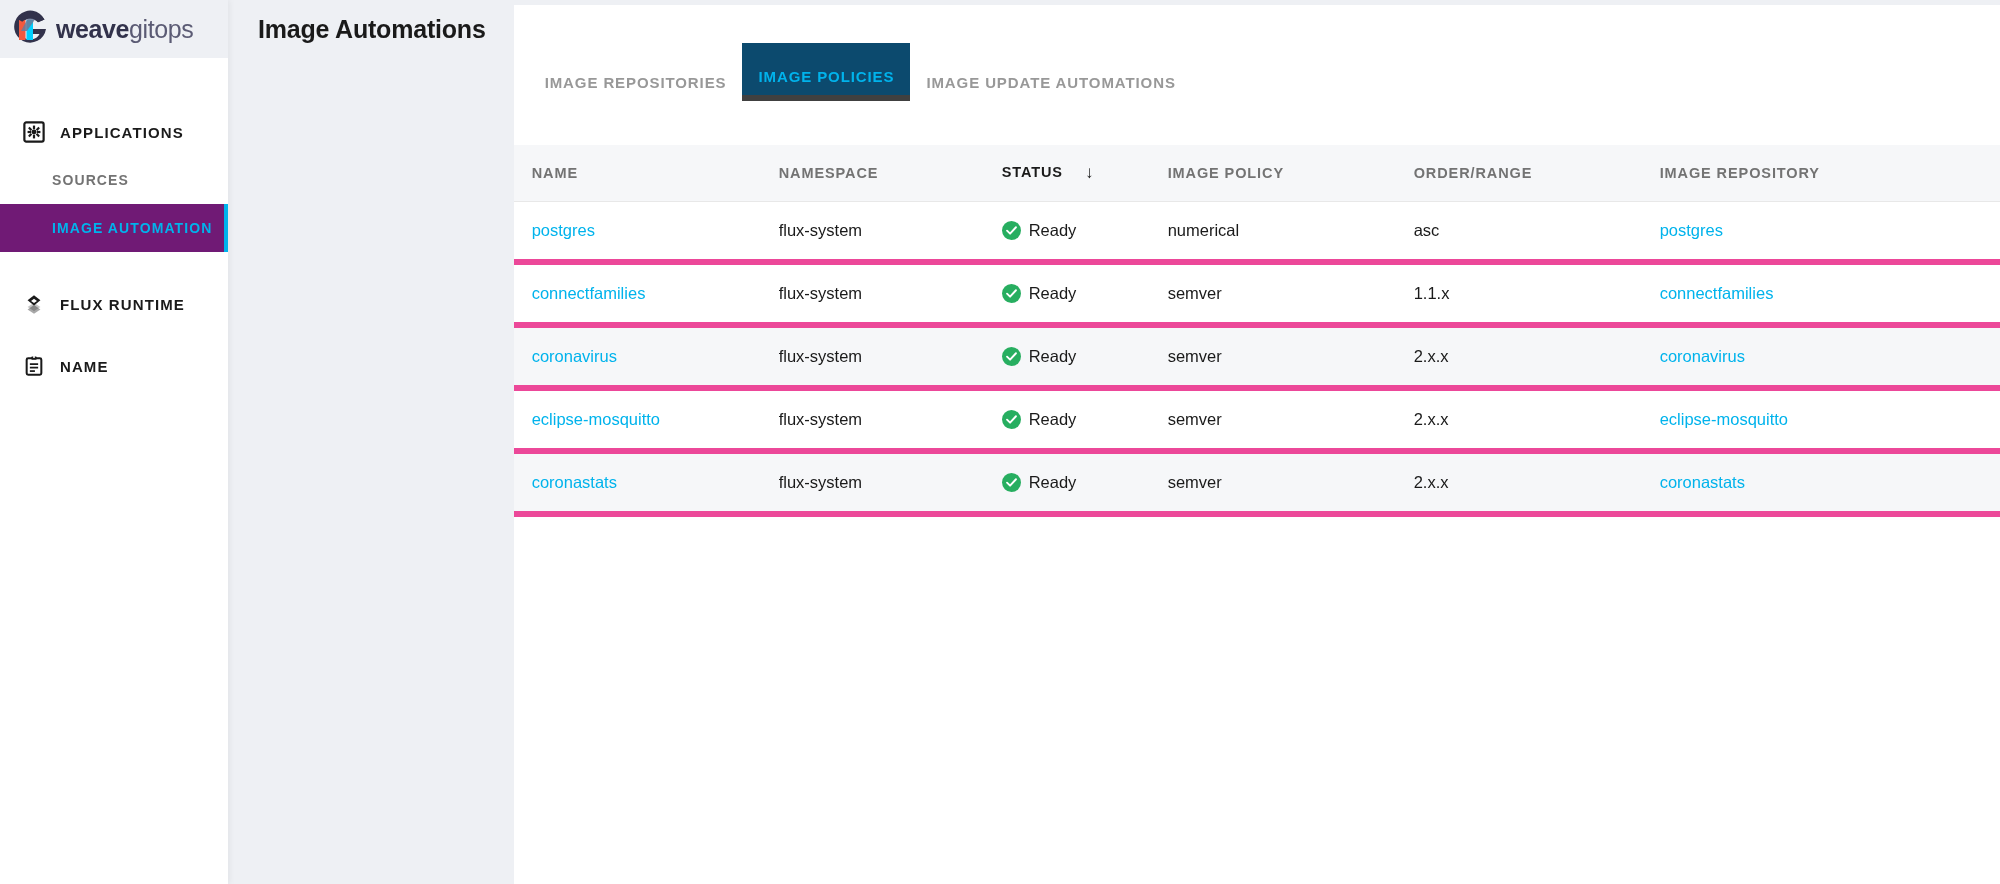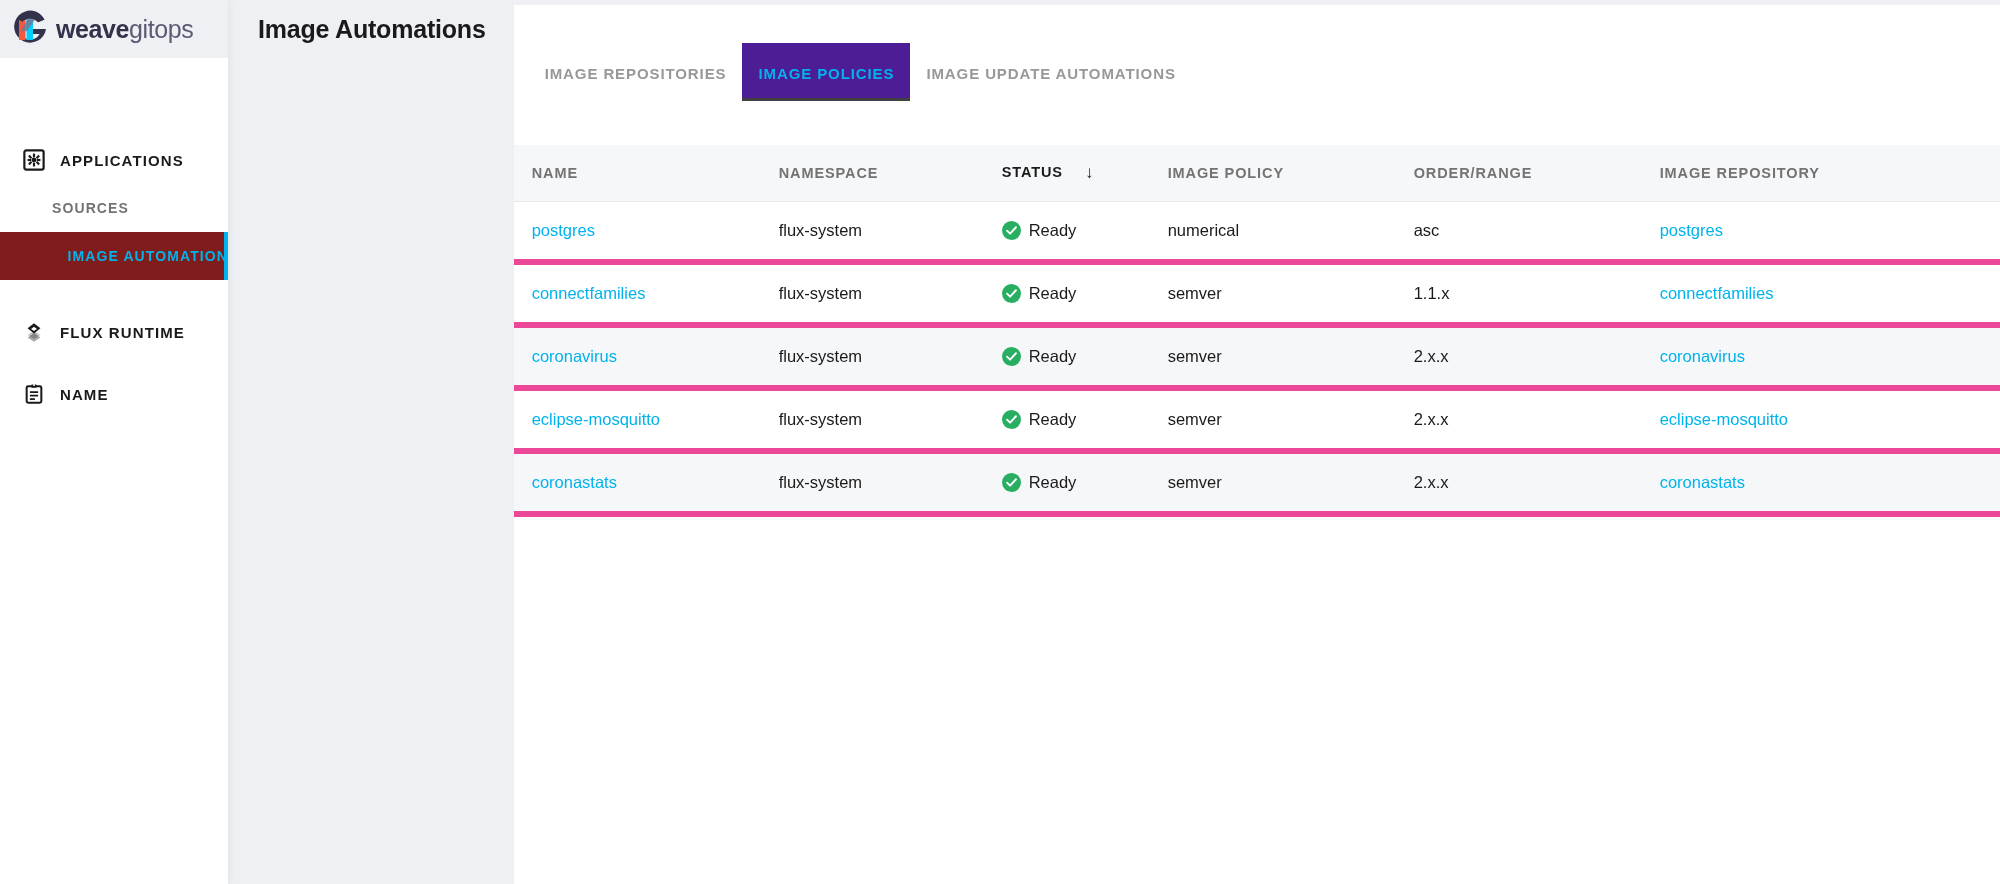--- a/index.html
+++ b/index.html
@@ -11,21 +11,20 @@
   }
   .app { display: flex; width: 2000px; height: 884px; }
 
   
   .sidebar {
     width: 228px; min-width: 228px; height: 884px;
     background: #fff;
     display: flex; flex-direction: column;
     position: relative;
     box-shadow: 2px 0 6px rgba(0,0,0,0.05);
-    gap: 28px;
   }
   .logo-area {
     height: 58px; display: flex; align-items: center;
     padding-left: 8px; background: #eef0f4;
   }
   .logo-mark { width: 44px; height: 44px; flex: 0 0 44px; position: relative; }
   .logo-text {
     font-size: 25px; letter-spacing: -0.4px; margin-left: 4px;
     color: #32324b; white-space: nowrap;
   }
@@ -38,21 +37,21 @@
     height: 48px; padding-left: 22px;
     font-size: 15px; font-weight: 700; letter-spacing: 1.1px;
     color: #1a1a1a; position: relative;
     cursor: pointer;
   }
   .nav-item.sub {
     padding-left: 52px; font-size: 14px; letter-spacing: 1.1px;
     color: #737373; font-weight: 700;
   }
   .nav-item.sub.active {
-    background: #7f1d1d; color: #00b3ec; justify-content: flex-end;
+    background: #701a75; color: #00b3ec;
   }
   .nav-item.sub.active:after {
     content: ""; position: absolute; right: 0; top: 0;
     width: 4px; height: 100%; background: #00b3ec;
   }
   .nav-icon {
     width: 24px; height: 24px; margin-right: 14px;
     display: flex; align-items: center; justify-content: center;
     flex: 0 0 24px;
   }
@@ -87,26 +86,26 @@
   
   .tabs {
     display: flex; align-items: stretch;
     padding: 38px 0 0 15px;
     height: 96px;
   }
   .tab {
     padding: 22px 16px 10px 16px;
     font-size: 15px; font-weight: 700; letter-spacing: 0.9px;
     color: #989898; cursor: pointer;
-    display: flex; align-items: flex-start;
+    display: flex; align-items: flex-end;
     white-space: nowrap;
   }
   .tab.active {
-    color: #00b3ec; background: #4c1d95;
-    border-bottom: 3px solid #404040;
+    color: #00b3ec; background: #0c4a6e;
+    border-bottom: 6px solid #404040;
   }
 
   
   .table-wrap { padding: 44px 0 0 0; }
   table { width: 100%; border-collapse: collapse; table-layout: fixed; }
   thead tr { background: #f6f7f9; }
   th {
     text-align: left; font-size: 14.5px; font-weight: 700;
     letter-spacing: 0.9px; color: #737373;
     padding: 18px 0 18px 18px;

